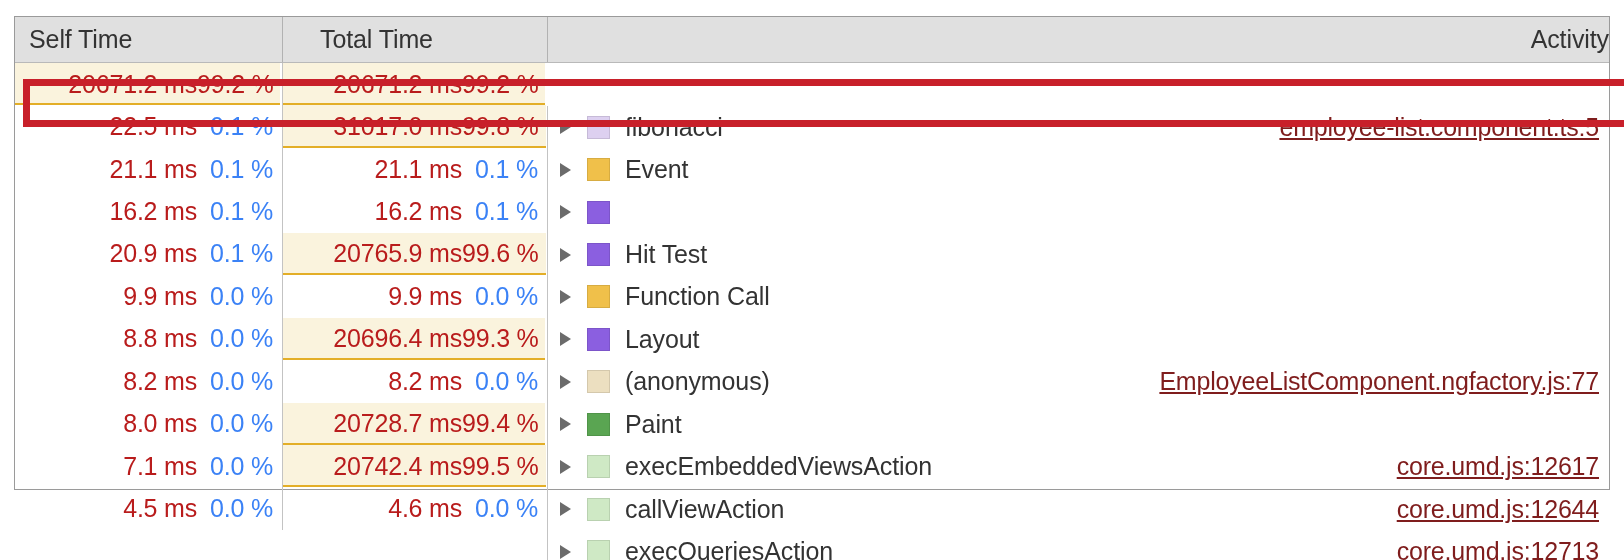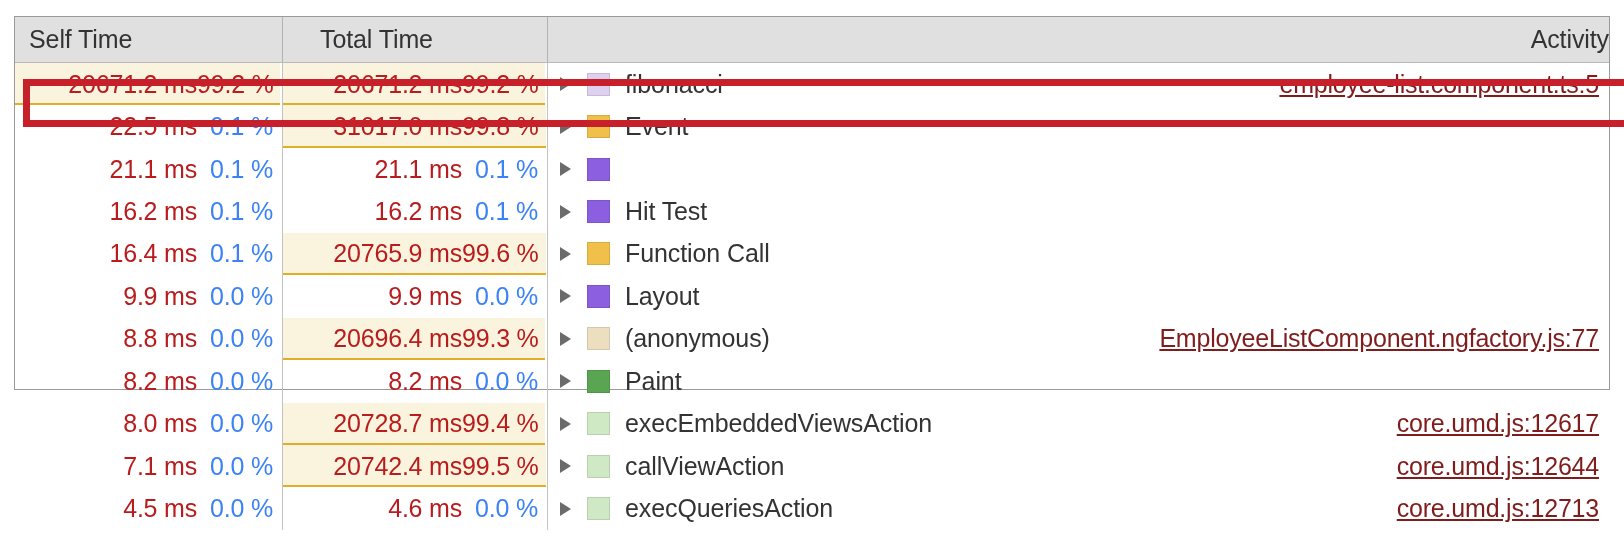--- a/index.html
+++ b/index.html
@@ -12,21 +12,21 @@
   }
   body {
     font-family: "Liberation Sans", sans-serif;
   }
 
   #profiler {
     position: absolute;
     left: 14px;
     top: 16px;
     width: 1596px;
-    height: 374px;
+    height: 474px;
     border: 1px solid #9a9a9a;
     box-sizing: border-box;
     background: #ffffff;
   }
 
   
   .head-row {
     display: flex;
     height: 46px;
     background: #e0e0e0;
@@ -100,20 +100,21 @@
     text-align: right;
   }
   .pct.dim { color: #b91c1c; }
 
   
   .act-cell {
     flex: 1 1 auto;
     padding-left: 12px;
     padding-right: 10px;
     overflow: hidden;
+    margin-top: 43px;
   }
   .tri {
     width: 0; height: 0;
     border-left: 11px solid #6b6b6b;
     border-top: 7.5px solid transparent;
     border-bottom: 7.5px solid transparent;
     margin-right: 16px;
     flex: 0 0 auto;
   }
   .swatch {
@@ -249,21 +250,21 @@
         <div class="cell act-cell sep">
           <div class="tri"></div>
           <div class="swatch" style="background: rgb(139, 95, 224);"></div>
           <span class="act-label">Hit Test</span>
           <div class="spacer"></div>
         </div>
       </div>
       <div class="row">
         <div class="cell num-cell col-self">
           <div class="num-wrap">
-            <span class="ms">16.4 ms</span>
+            <span class="ms">20.9 ms</span>
             <span class="pct">0.1 %</span>
           </div>
         </div>
         <div class="cell num-cell col-total sep">
           <div class="fill" style="width: 99.6%;"></div>
           <div class="num-wrap">
             <span class="ms">20765.9 ms</span>
             <span class="pct dim">99.6 %</span>
           </div>
         </div>

